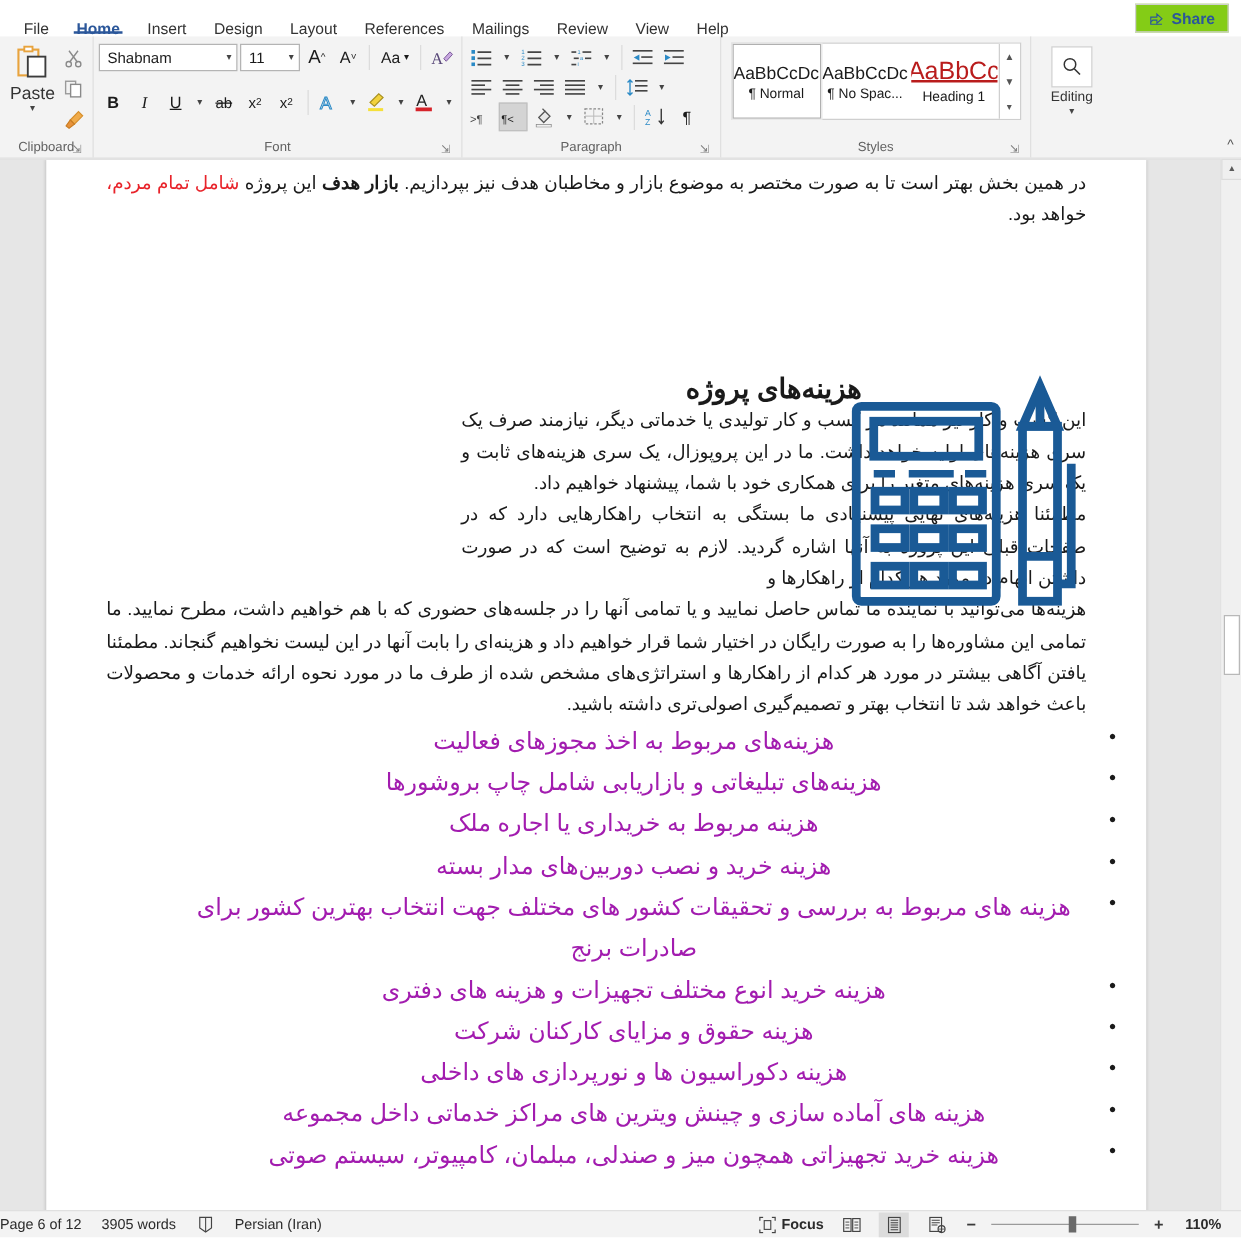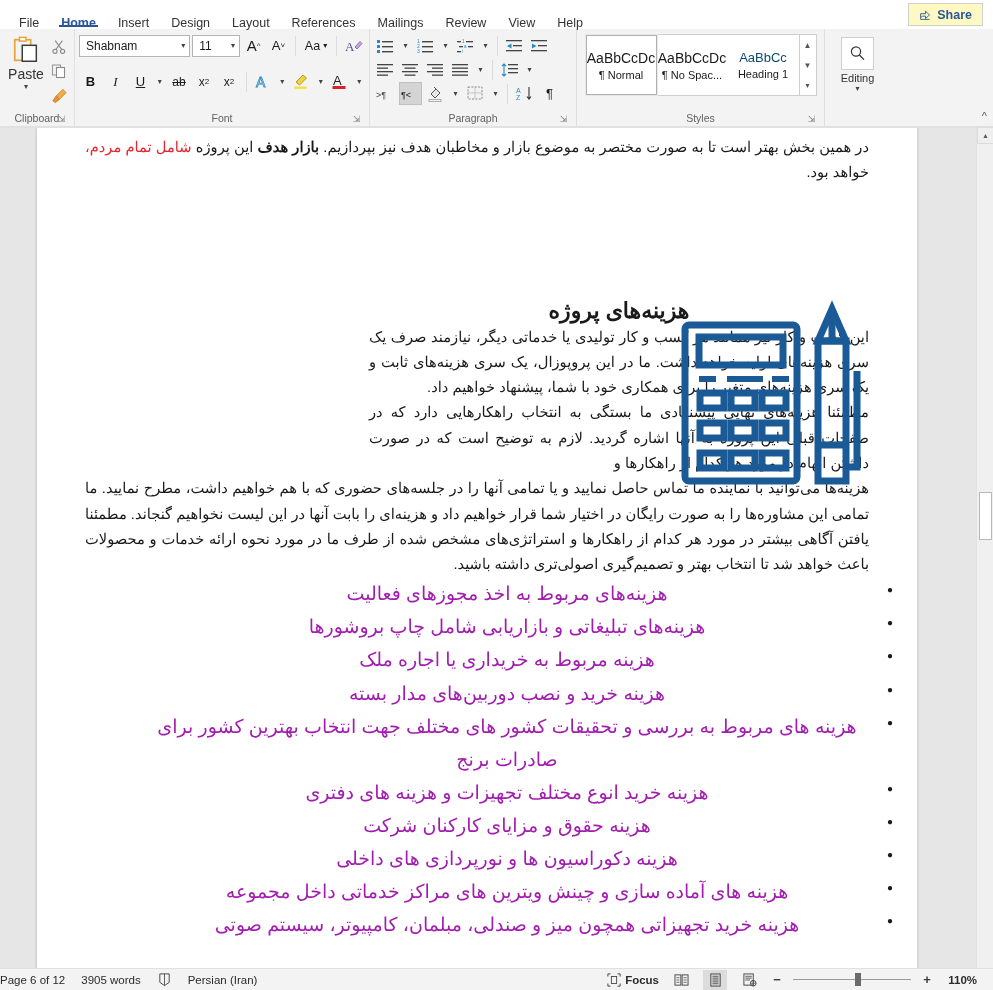--- a/index.html
+++ b/index.html
@@ -22,21 +22,21 @@
     white-space: nowrap;
     margin-top: 16px;
   }
   .tab.active { color: #2b579a; font-weight: bold; }
   .tab.active::after {
     content: ""; position: absolute; left: 9px; right: 9px; bottom: 2px;
     height: 2.5px; background: #2b579a;
   }
   .share-btn {
     position: absolute; right: 10px; top: 3px; height: 23px;
-    border: 1px solid #d0d0d0; background: #fef9c3; color: #2b579a;
+    border: 1px solid #d0d0d0; background: #84cc16; color: #2b579a;
     font-size: 12.5px; font-weight: bold; display: flex; align-items: center;
     gap: 5px; padding: 0 10px; cursor: default;
   }
 
   
   .ribbon {
     height: 98px; background: #f3f3f3; border-bottom: 1px solid #e0e0e0;
     display: flex; position: relative;
   }
   .group {
@@ -97,21 +97,21 @@
     display: flex; border: 1px solid #cfcfcf; background: #fff; height: 62px;
     margin-top: 2px;
   }
   .style-item {
     width: 71px; display: flex; flex-direction: column; align-items: center;
     justify-content: center; gap: 3px; border: 1px solid transparent; cursor: default;
     overflow: hidden;
   }
   .style-item.selected { border-color: #b0b0b0; outline: 1px solid #e8e8e8; }
   .style-preview { font-size: 14px; color: #1a1a1a; white-space: nowrap; }
-  .style-preview.h1 { font-size: 13px; color: #0c4a6e; }
+  .style-preview.h1 { font-size: 20px; color: #b91c1c; text-decoration: underline; }
   .style-name { font-size: 11px; color: #1a1a1a; white-space: nowrap; }
   .gallery-scroll {
     width: 17px; border-left: 1px solid #cfcfcf; display: flex;
     flex-direction: column; justify-content: space-between; align-items: center;
     padding: 1px 0; background: #fff;
   }
   .gs-btn { font-size: 8px; color: #555; height: 18px; display:flex;align-items:center;justify-content:center; width: 100%; cursor: default;}
 
   
   .g-editing { width: 66px; }

